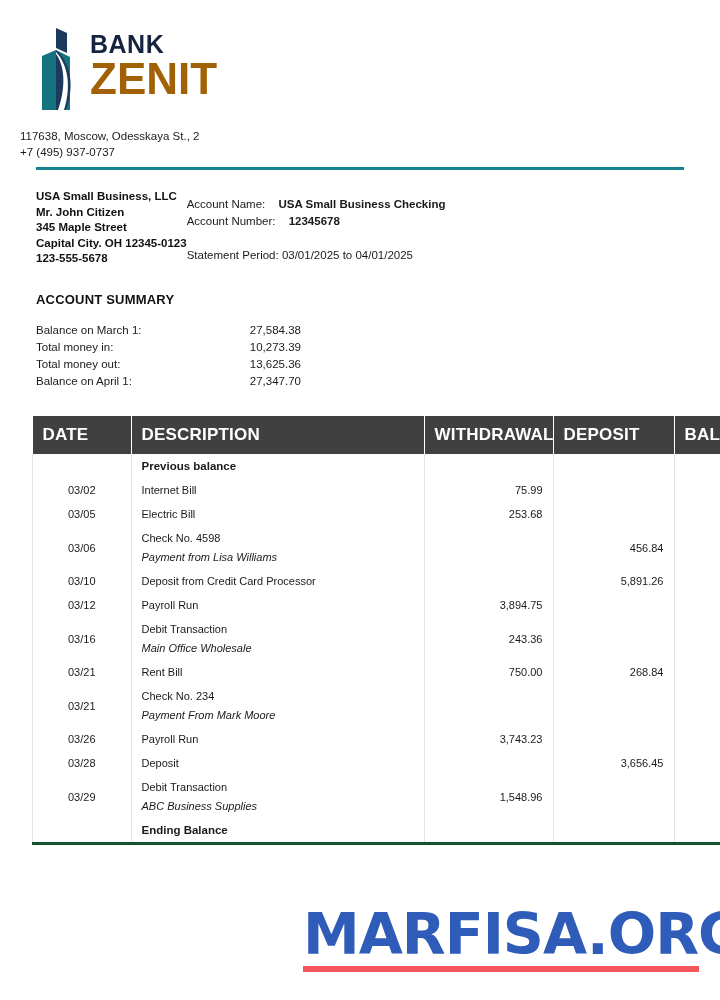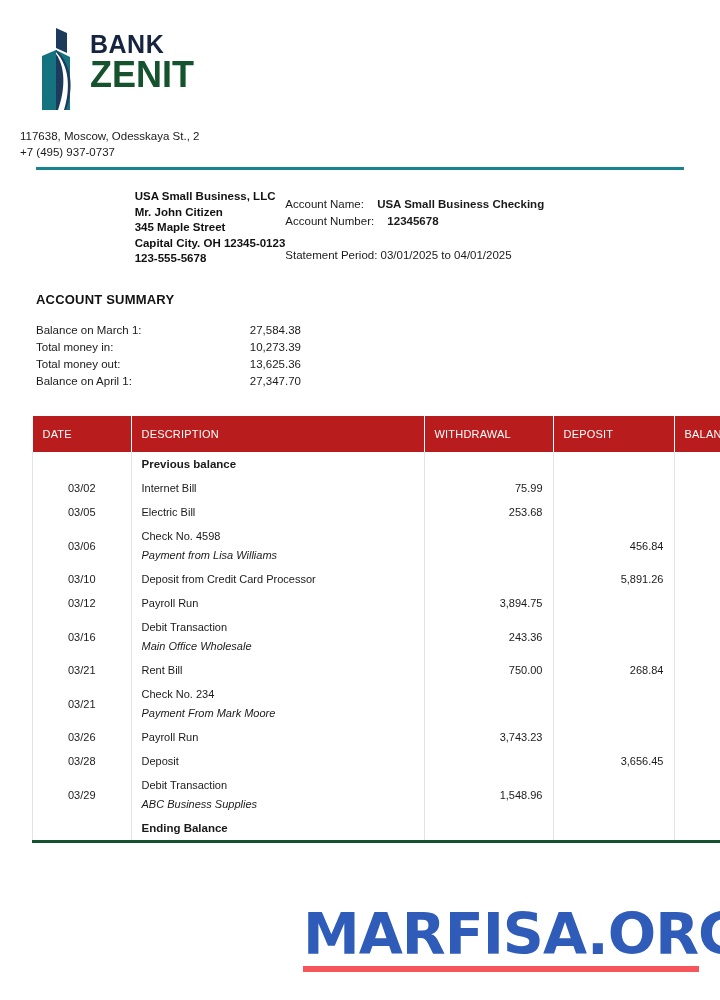--- a/index.html
+++ b/index.html
@@ -44,24 +44,24 @@
   }
   .wordmark-top {
     font-size: 25px;
     font-weight: bold;
     letter-spacing: 0.5px;
     color: #16243f;
     line-height: 1;
     margin-bottom: 1px;
   }
   .wordmark-main {
-    font-size: 36px;
+    font-size: 44px;
     font-weight: bold;
     letter-spacing: 0px;
-    color: #14532d;
+    color: #a16207;
     line-height: 0.95;
   }
 
   
   .bank-address {
     position: absolute;
     left: 20px;
     top: 128px;
     font-size: 11.5px;
     line-height: 16px;
@@ -77,21 +77,21 @@
     background: #17838f;
   }
 
   
   .info-row {
     position: absolute;
     left: 36px;
     top: 189px;
     width: 648px;
     display: flex;
-    justify-content: center;
+    justify-content: flex-start;
   }
   .customer-block {
     font-size: 11.5px;
     line-height: 15.5px;
     font-weight: bold;
     color: #111;
   }
   .account-block {
     font-size: 11.5px;
     line-height: 17px;
@@ -131,24 +131,24 @@
     top: 416px;
     width: 656px;
   }
   table.tx {
     width: 100%;
     border-collapse: collapse;
     font-size: 11px;
     table-layout: fixed;
   }
   table.tx thead th {
-    background: #b91c1c;
+    background: #404040;
     color: #ffffff;
-    font-size: 11px;
-    font-weight: normal;
+    font-size: 17px;
+    font-weight: bold;
     letter-spacing: 0.2px;
     padding: 9px 10px;
     text-align: left;
     border-right: 1px solid #ffffff;
     height: 18px;
   }
   table.tx thead th:last-child { border-right: none; }
   table.tx thead th.num { text-align: left; margin-left: 24px; }
 
   table.tx tbody td {

